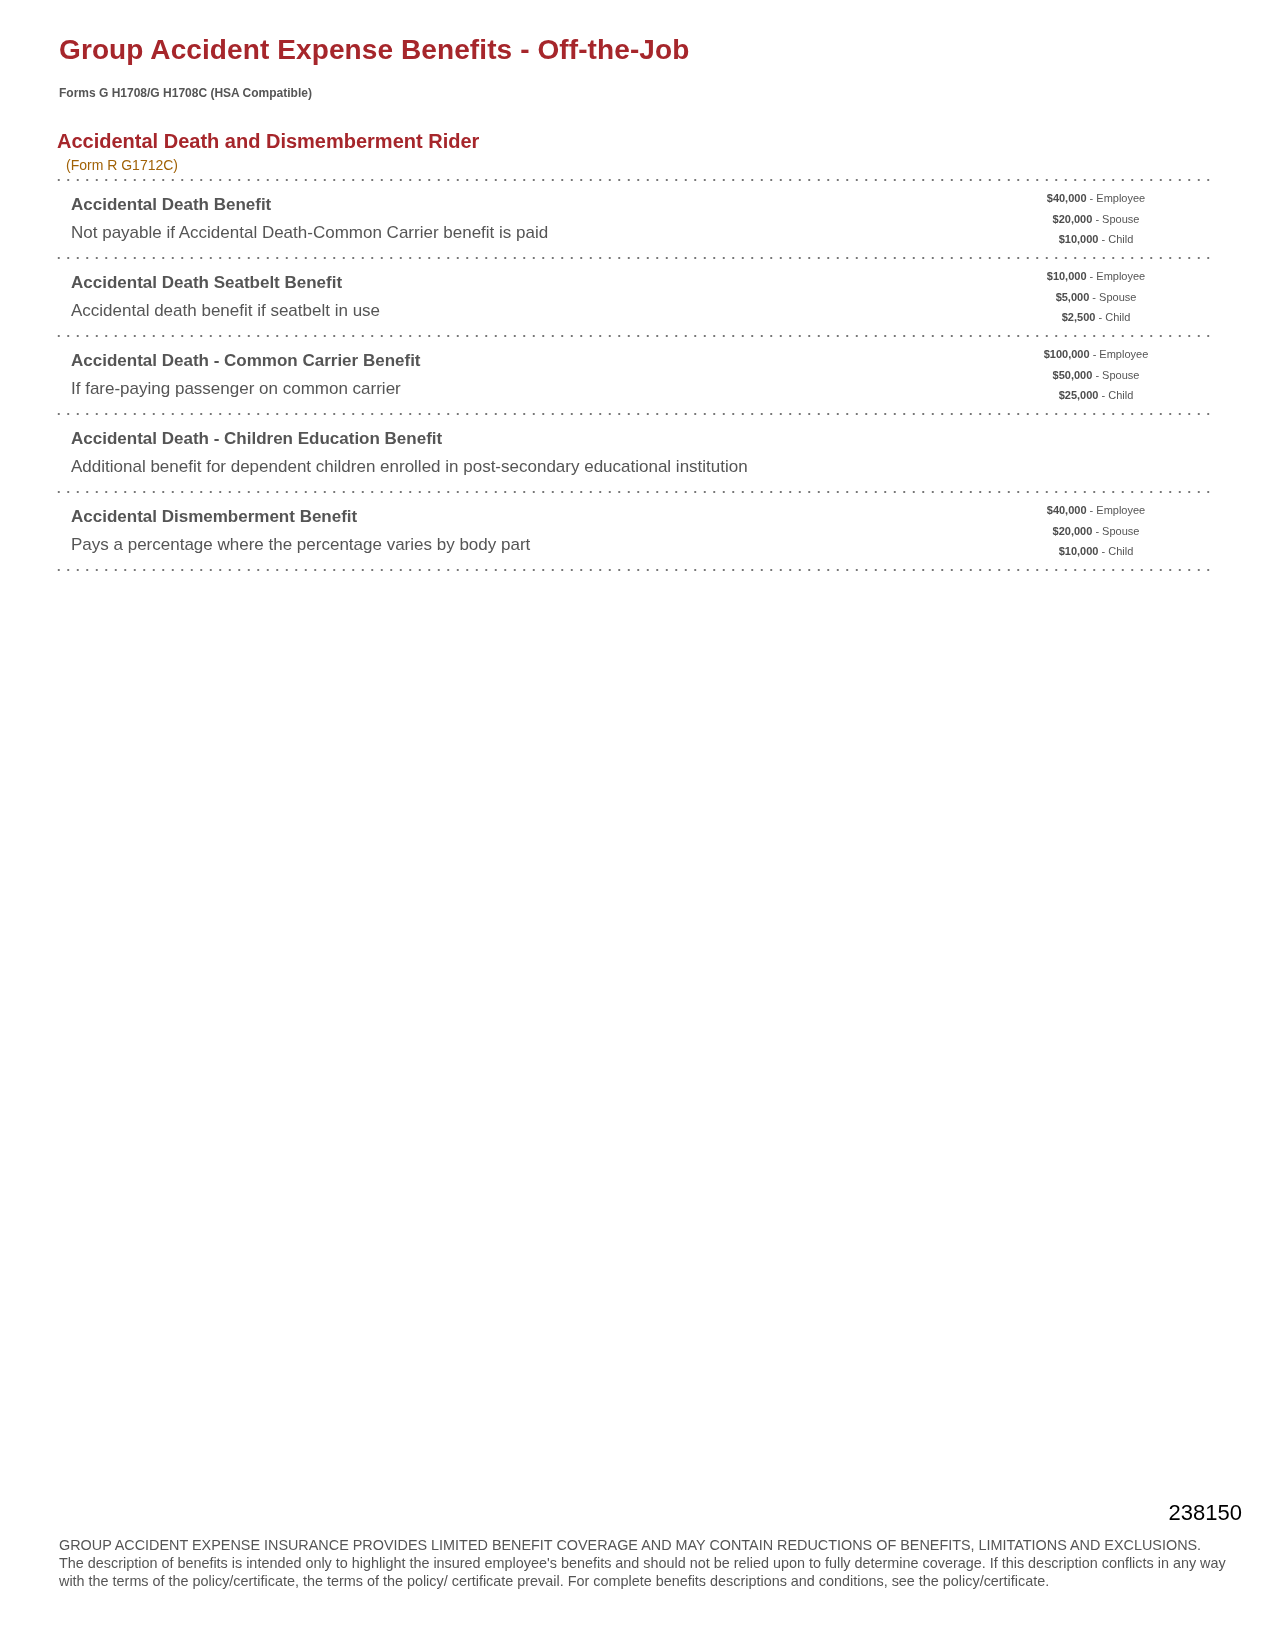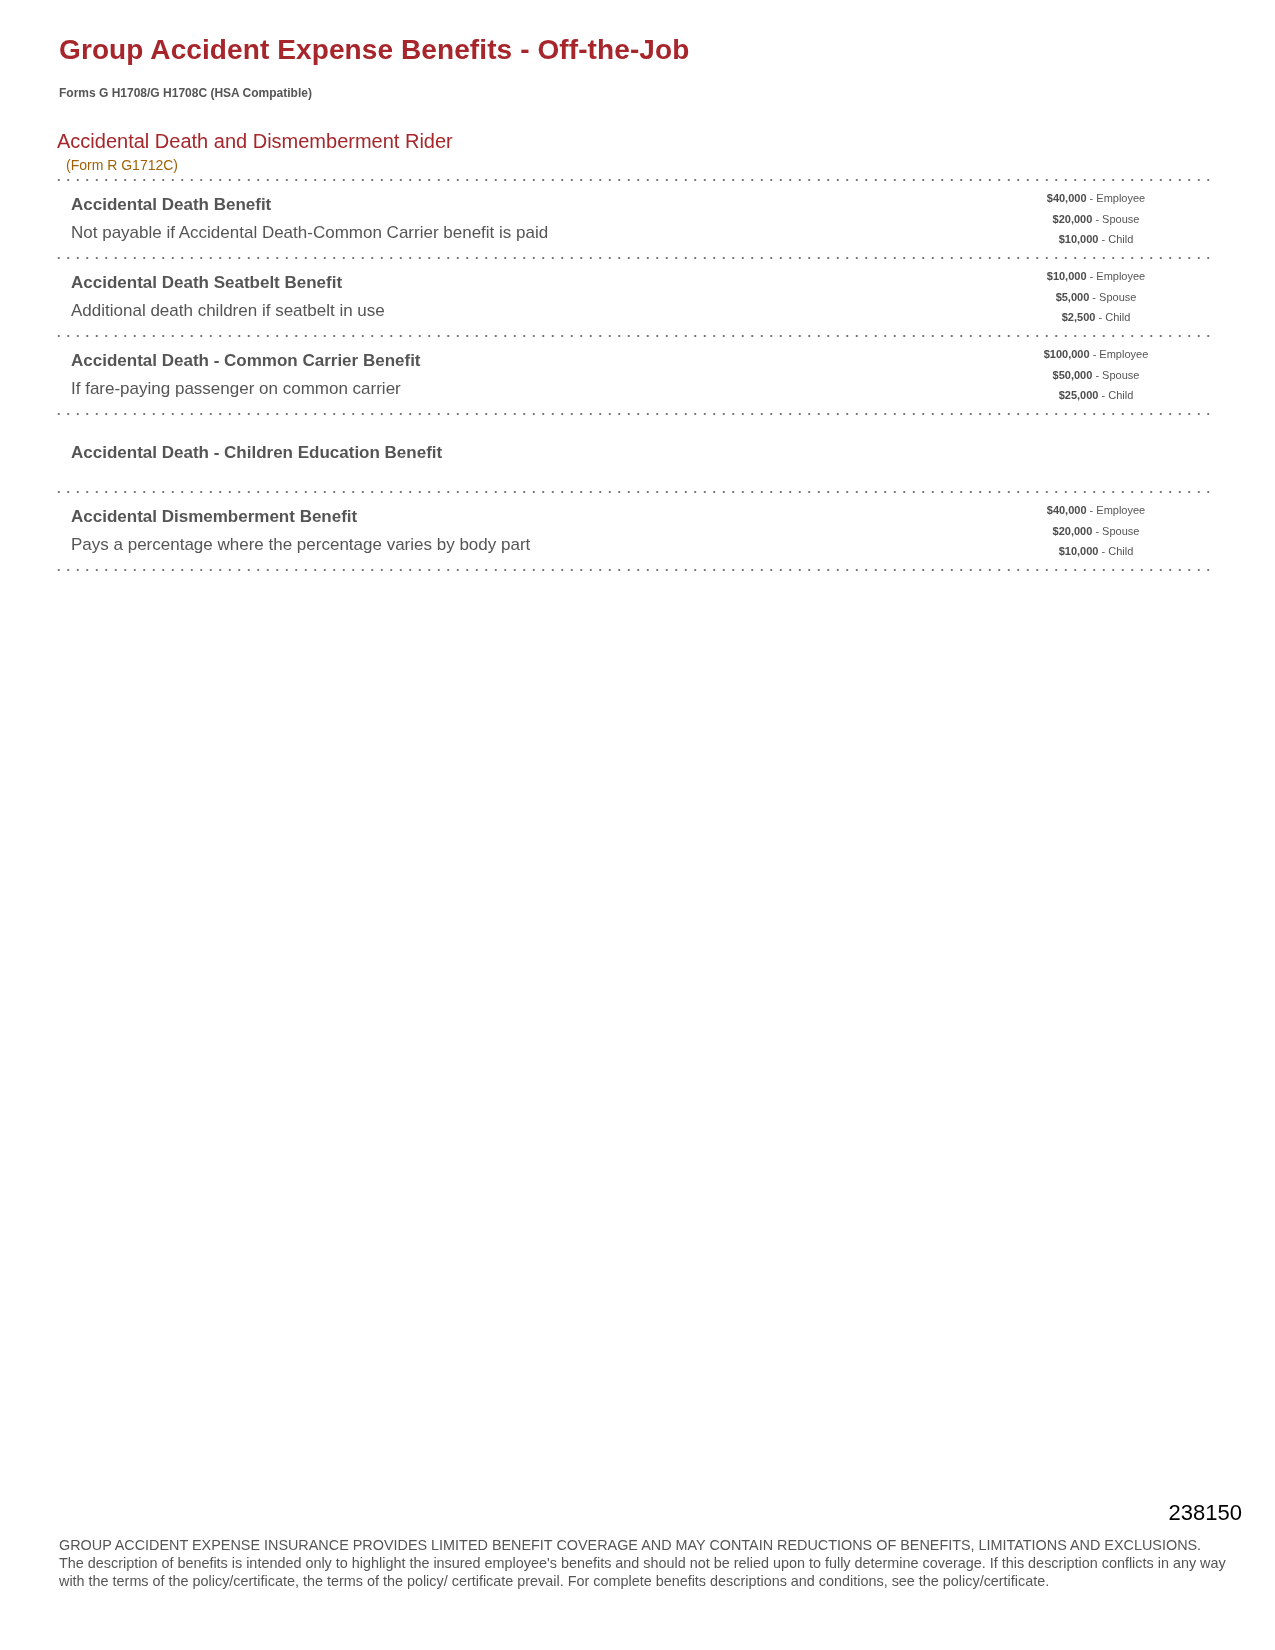--- a/index.html
+++ b/index.html
@@ -11,21 +11,21 @@
   .title {
     position: absolute; left: 59px; top: 34px;
     font-size: 28px; font-weight: bold; color: #a6262b; letter-spacing: 0.1px;
   }
   .subtitle {
     position: absolute; left: 59px; top: 86px;
     font-size: 12px; font-weight: bold; color: #555555;
   }
   .section-title {
     position: absolute; left: 57px; top: 130px;
-    font-size: 20px; font-weight: normal; color: #a6262b;
+    font-size: 20px; font-weight: bold; color: #a6262b;
   }
   .section-form {
     position: absolute; left: 66px; top: 157px;
     font-size: 14px; color: #a16207;
   }
   .table {
     position: absolute; left: 54px; top: 178px; width: 1160px;
   }
   .dots {
     height: 4px; width: 100%;
@@ -75,21 +75,21 @@
       <div><b>$40,000</b><span> - Employee</span></div>
       <div><b>$20,000</b><span> - Spouse</span></div>
       <div><b>$10,000</b><span> - Child</span></div>
     </div>
   </div>
   <div class="dots"></div>
 
   <div class="row">
     <div class="row-left">
       <div class="row-name">Accidental Death Seatbelt Benefit</div>
-      <div class="row-desc">Additional death children if seatbelt in use</div>
+      <div class="row-desc">Accidental death benefit if seatbelt in use</div>
     </div>
     <div class="row-right">
       <div><b>$10,000</b><span> - Employee</span></div>
       <div><b>$5,000</b><span> - Spouse</span></div>
       <div><b>$2,500</b><span> - Child</span></div>
     </div>
   </div>
   <div class="dots"></div>
 
   <div class="row">
@@ -101,20 +101,21 @@
       <div><b>$100,000</b><span> - Employee</span></div>
       <div><b>$50,000</b><span> - Spouse</span></div>
       <div><b>$25,000</b><span> - Child</span></div>
     </div>
   </div>
   <div class="dots"></div>
 
   <div class="row">
     <div class="row-left">
       <div class="row-name">Accidental Death - Children Education Benefit</div>
+      <div class="row-desc">Additional benefit for dependent children enrolled in post-secondary educational institution</div>
     </div>
   </div>
   <div class="dots"></div>
 
   <div class="row">
     <div class="row-left">
       <div class="row-name">Accidental Dismemberment Benefit</div>
       <div class="row-desc">Pays a percentage where the percentage varies by body part</div>
     </div>
     <div class="row-right">

